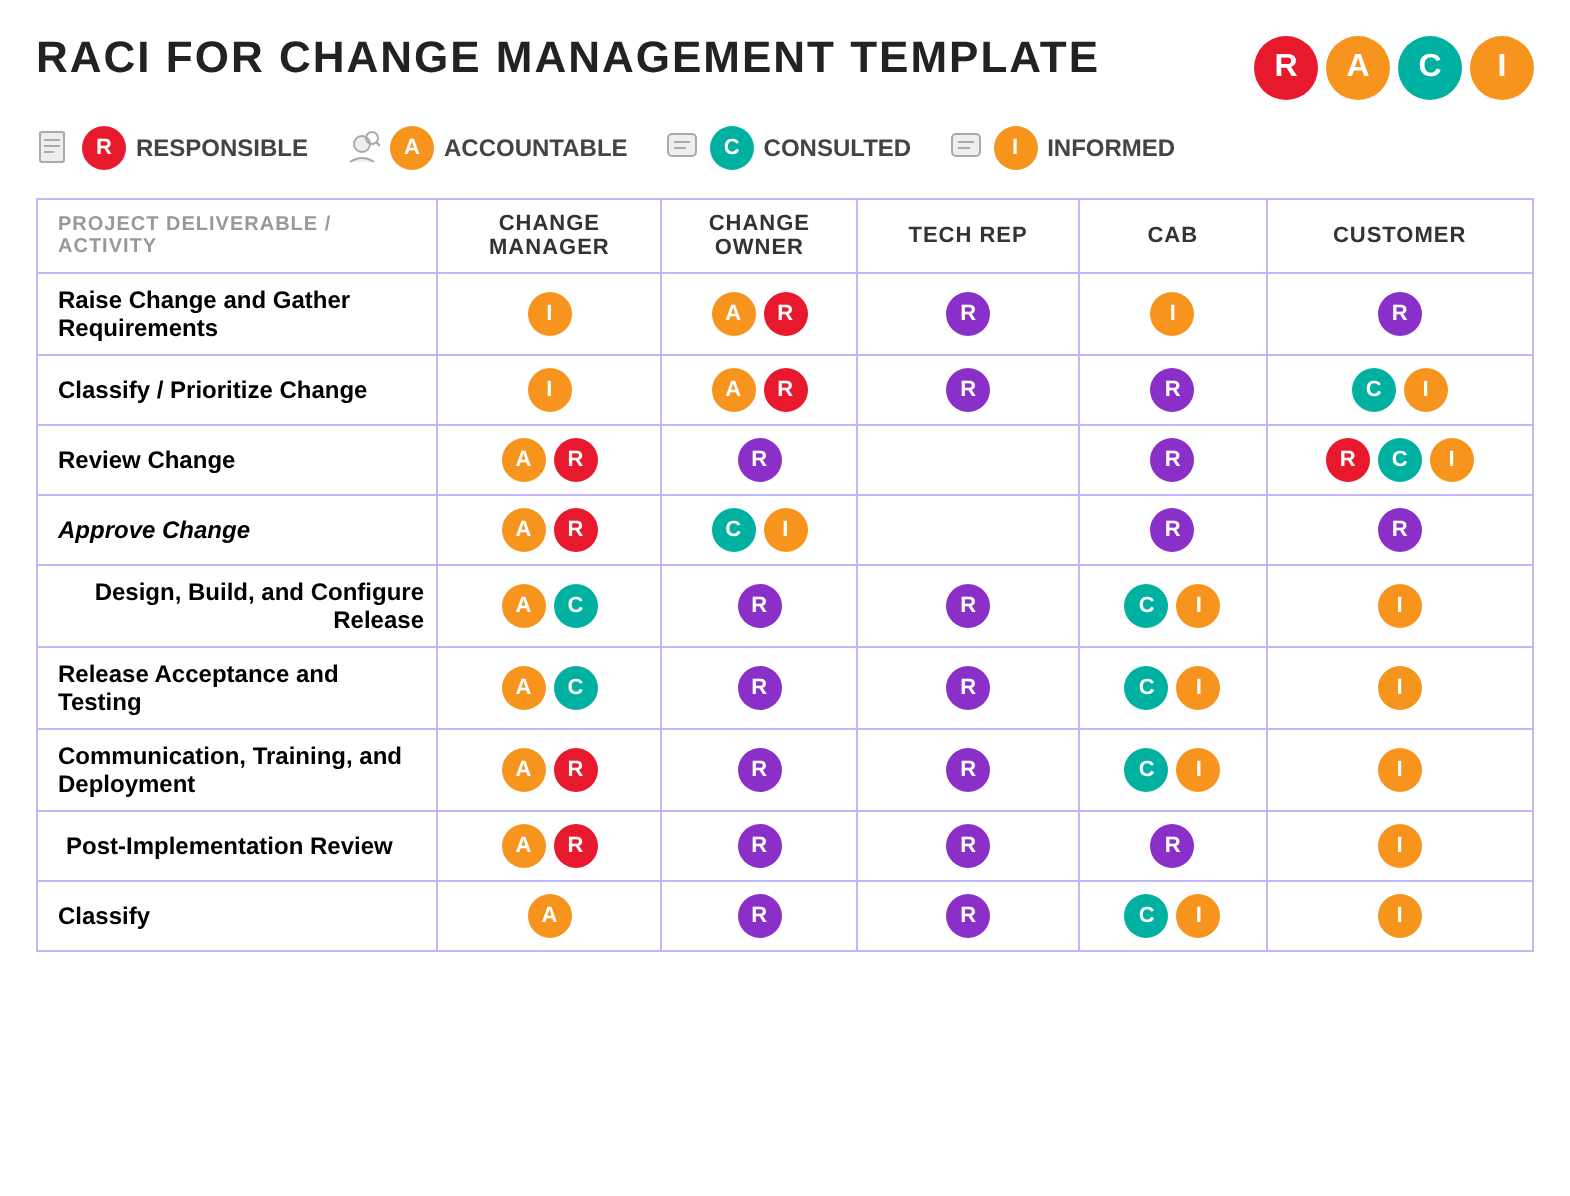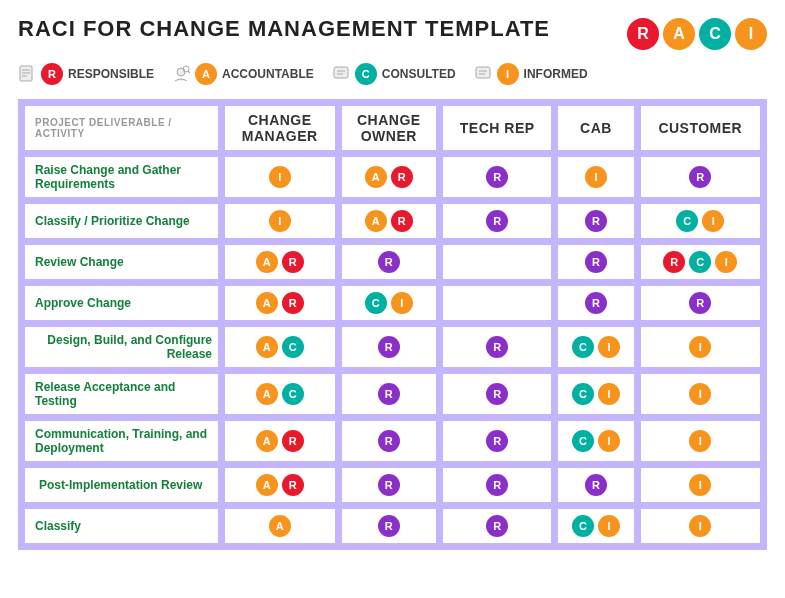--- a/index.html
+++ b/index.html
@@ -75,37 +75,37 @@
       gap: 4px;
       flex-wrap: nowrap;
     }
 
     table {
       width: 100%;
       border-collapse: collapse;
       font-size: 12px;
     }
     th, td {
-      border: 7px solid #c4b5fd;
+      border: 1px solid #c4b5fd;
       padding: 6px 6px;
       vertical-align: middle;
     }
     th {
       background: #fff;
       text-align: center;
       font-weight: 700;
-      font-size: 14px;
+      font-size: 11px;
       color: #333;
       text-transform: uppercase;
       letter-spacing: 0.5px;
     }
     td:first-child {
       font-size: 12px;
       font-weight: 600;
-      color: #15803d;
+      color: #000000;
       width: 200px;
       padding-left: 10px;
     }
     td {
       text-align: center;
     }
   </style>
 </head>
 <body>
 
@@ -257,21 +257,21 @@
         </td>
     <td>
           <div class="cell-badges">
             <span class="badge-circle badge-sm bc-red">R</span>
             <span class="badge-circle badge-sm bc-teal">C</span>
             <span class="badge-circle badge-sm bc-orange">I</span>
           </div>
         </td>
   </tr>
       <tr>
-    <td style="text-align:left;">Approve Change</td>
+    <td style="text-align:left;font-style:italic;">Approve Change</td>
     <td>
           <div class="cell-badges">
             <span class="badge-circle badge-sm bc-orange">A</span>
             <span class="badge-circle badge-sm bc-red">R</span>
           </div>
         </td>
     <td>
           <div class="cell-badges">
             <span class="badge-circle badge-sm bc-teal">C</span>
             <span class="badge-circle badge-sm bc-orange">I</span>

